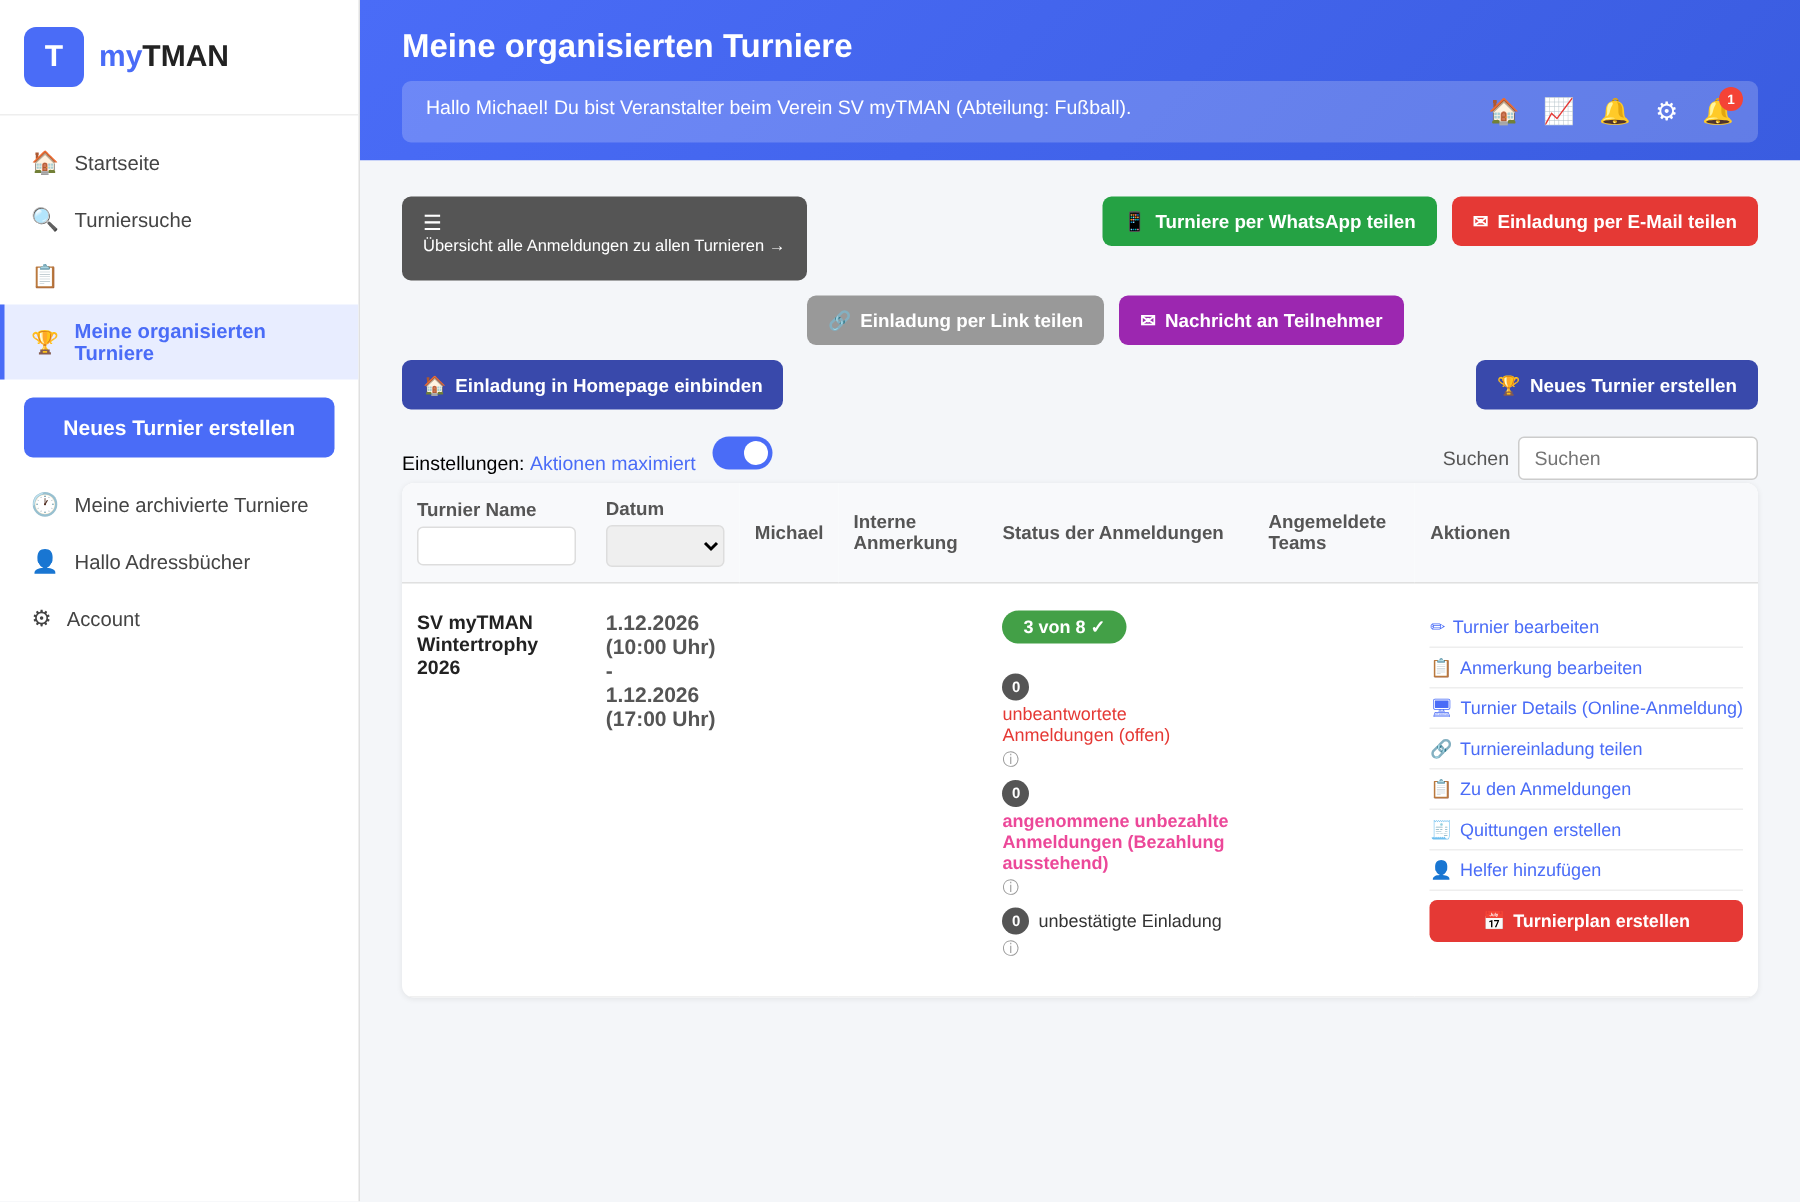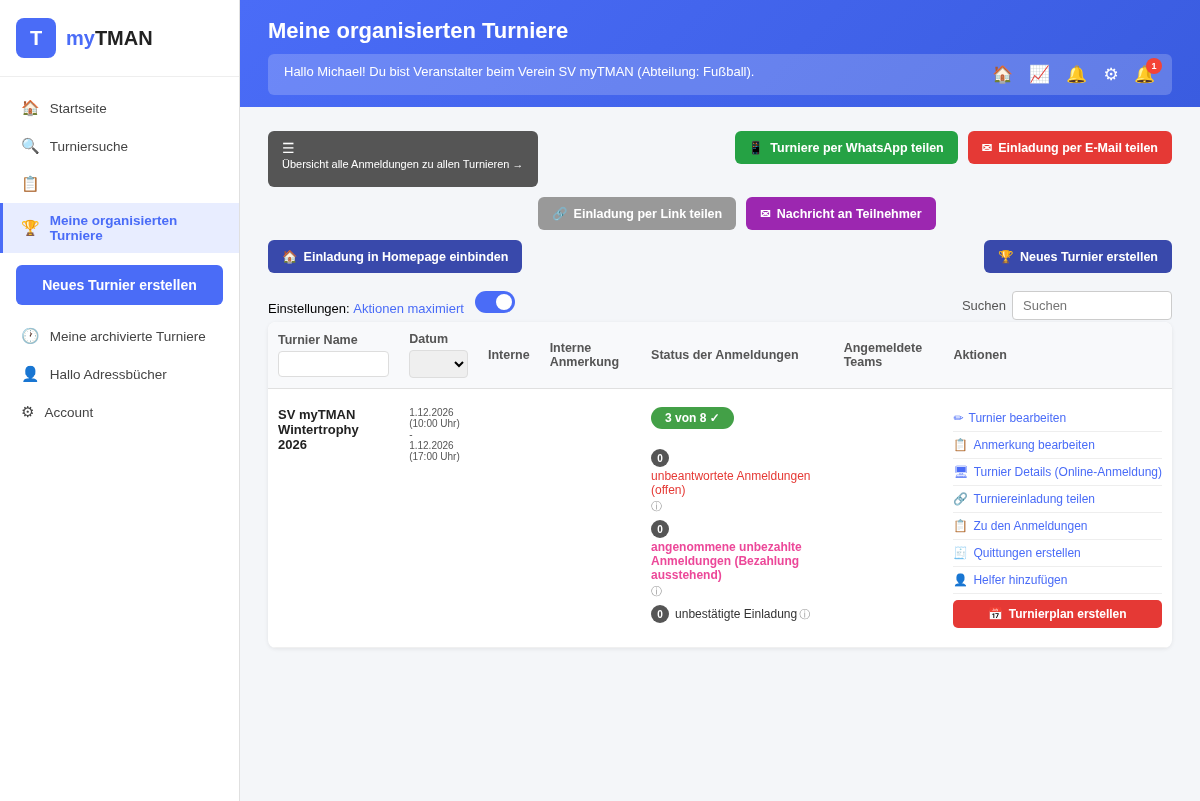--- a/index.html
+++ b/index.html
@@ -217,21 +217,21 @@
     }
     .select-filter {
       width: 100%;
       padding: 5px 6px;
       border: 1px solid #ddd;
       border-radius: 4px;
       font-size: 12px;
       margin-top: 4px;
     }
     .turnier-name { font-weight: 700; color: #222; font-size: 13px; }
-    .date-text { color: #555; font-size: 10px; }
+    .date-text { color: #555; font-size: 14px; font-weight: bold; }
     .status-badge-green {
       background: #43a047;
       color: #fff;
       border-radius: 16px;
       padding: 4px 14px;
       font-size: 12px;
       font-weight: 700;
       display: inline-block;
       white-space: nowrap;
     }
@@ -400,21 +400,21 @@
               <div>Turnier Name</div>
               <input class="filter-input" type="text" style="">
             </th>
             <th>
               <div>Datum</div>
               <select class="select-filter">
                 <option></option>
               </select>
             </th>
             <th>
-              <div>Interne</div>
+              <div>Michael</div>
             </th>
             <th>
               <div>Interne Anmerkung</div>
             </th>
             <th>
               <div>Status der Anmeldungen</div>
             </th>
             <th>
               <div>Angemeldete Teams</div>
             </th>

